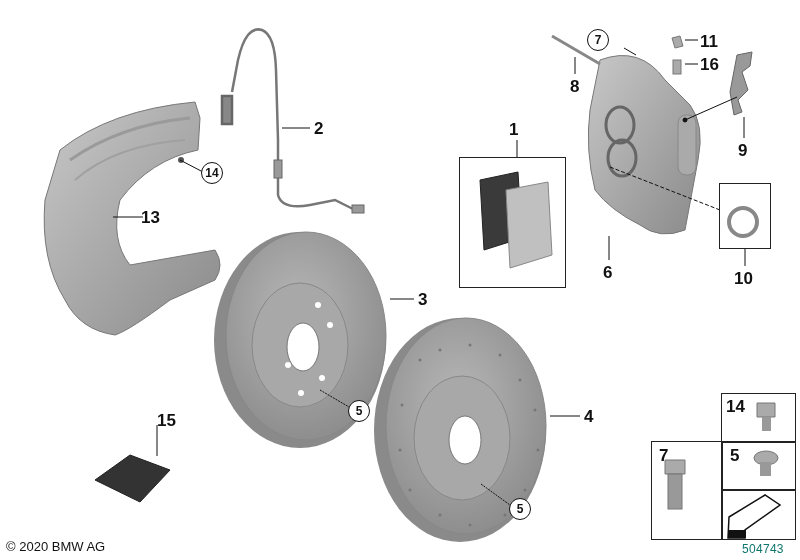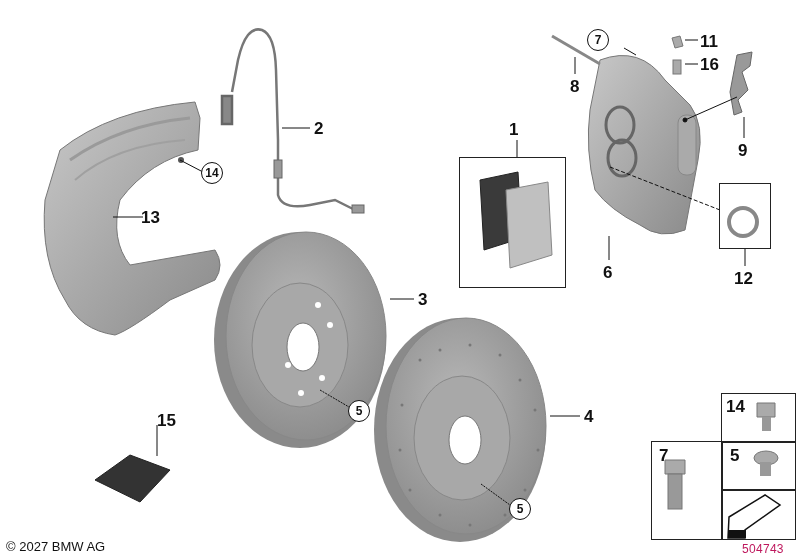--- a/index.html
+++ b/index.html
@@ -3,21 +3,21 @@
 <meta charset="utf-8">
 <style>
   html,body{margin:0;padding:0;background:#ffffff;}
   body{width:800px;height:560px;position:relative;overflow:hidden;font-family:"Liberation Sans",sans-serif;color:#111;}
   .stage{position:absolute;left:0;top:0;width:800px;height:560px;}
   svg.drawing{position:absolute;left:0;top:0;}
   .lbl{position:absolute;font-weight:bold;font-size:17px;line-height:17px;color:#111;text-align:right;}
   .circ{position:absolute;width:20px;height:20px;border:1.5px solid #111;border-radius:50%;font-size:12px;font-weight:bold;text-align:center;line-height:20px;background:#fff;box-sizing:content-box;}
   .box{position:absolute;border:1.5px solid #222;box-sizing:border-box;}
   .footer-left{position:absolute;left:6px;top:539px;font-size:13px;color:#111;}
-  .footer-right{position:absolute;left:742px;top:542px;font-size:12px;color:#be185d;letter-spacing:0.3px;}
+  .footer-right{position:absolute;left:742px;top:542px;font-size:12px;color:#0f766e;letter-spacing:0.3px;}
 </style>
 </head>
 <body>
 
 <div class="stage">
 
 <svg class="drawing" width="800" height="560" viewBox="0 0 800 560">
   <defs>
     <radialGradient id="discG" cx="45%" cy="40%" r="60%">
       <stop offset="0" stop-color="#b8b8b8"></stop>
@@ -145,26 +145,26 @@
 <span class="lbl" style="left:418px;top:291px;">3</span>
 <span class="lbl" style="left:584px;top:408px;">4</span>
 <span class="circ" style="left:348px;top:400px;">5</span>
 <span class="circ" style="left:509px;top:498px;">5</span>
 <span class="lbl" style="left:603px;top:264px;">6</span>
 <span class="circ" style="left:587px;top:29px;">7</span>
 <span class="lbl" style="left:570px;top:78px;">8</span>
 <span class="lbl" style="left:738px;top:142px;">9</span>
 <span class="lbl" style="left:700px;top:56px;">16</span>
 <span class="lbl" style="left:700px;top:33px;">11</span>
-<span class="lbl" style="left:734px;top:270px;">12</span>
+<span class="lbl" style="left:734px;top:270px;">10</span>
 <span class="lbl" style="left:141px;top:209px;">13</span>
 <span class="circ" style="left:201px;top:162px;">14</span>
 <span class="lbl" style="left:148px;top:412px;margin-left:9px;">15</span>
 
 <span class="lbl" style="left:726px;top:398px;">14</span>
 <span class="lbl" style="left:659px;top:447px;">7</span>
 <span class="lbl" style="left:730px;top:447px;">5</span>
 <span style="position:absolute;left:726px;top:494px;width:1px;height:1px;"></span>
 
-<span class="footer-left">© 2027 BMW AG</span>
+<span class="footer-left">© 2020 BMW AG</span>
 <span class="footer-right">504743</span>
 
 </div>
 
 </body></html>

